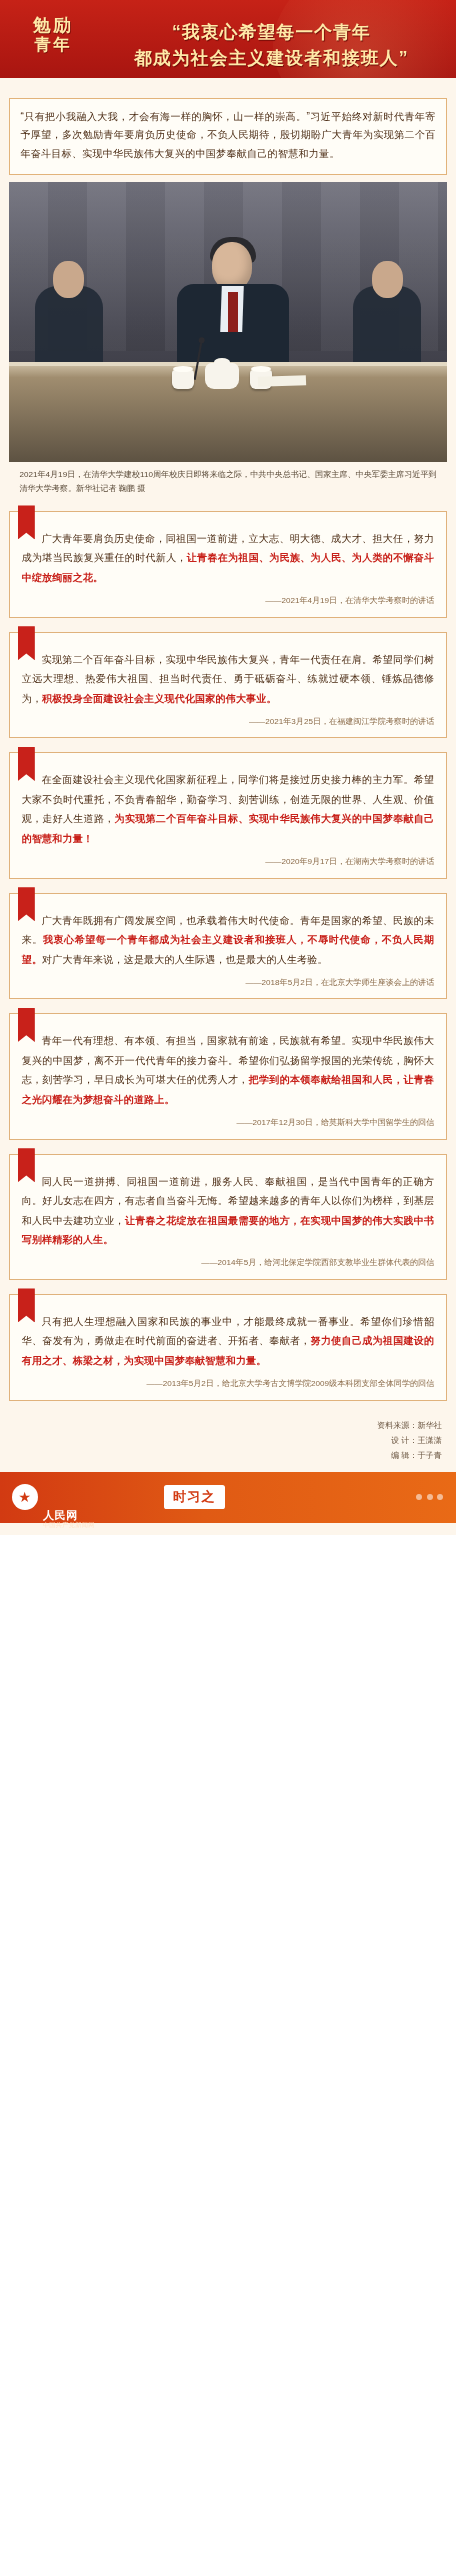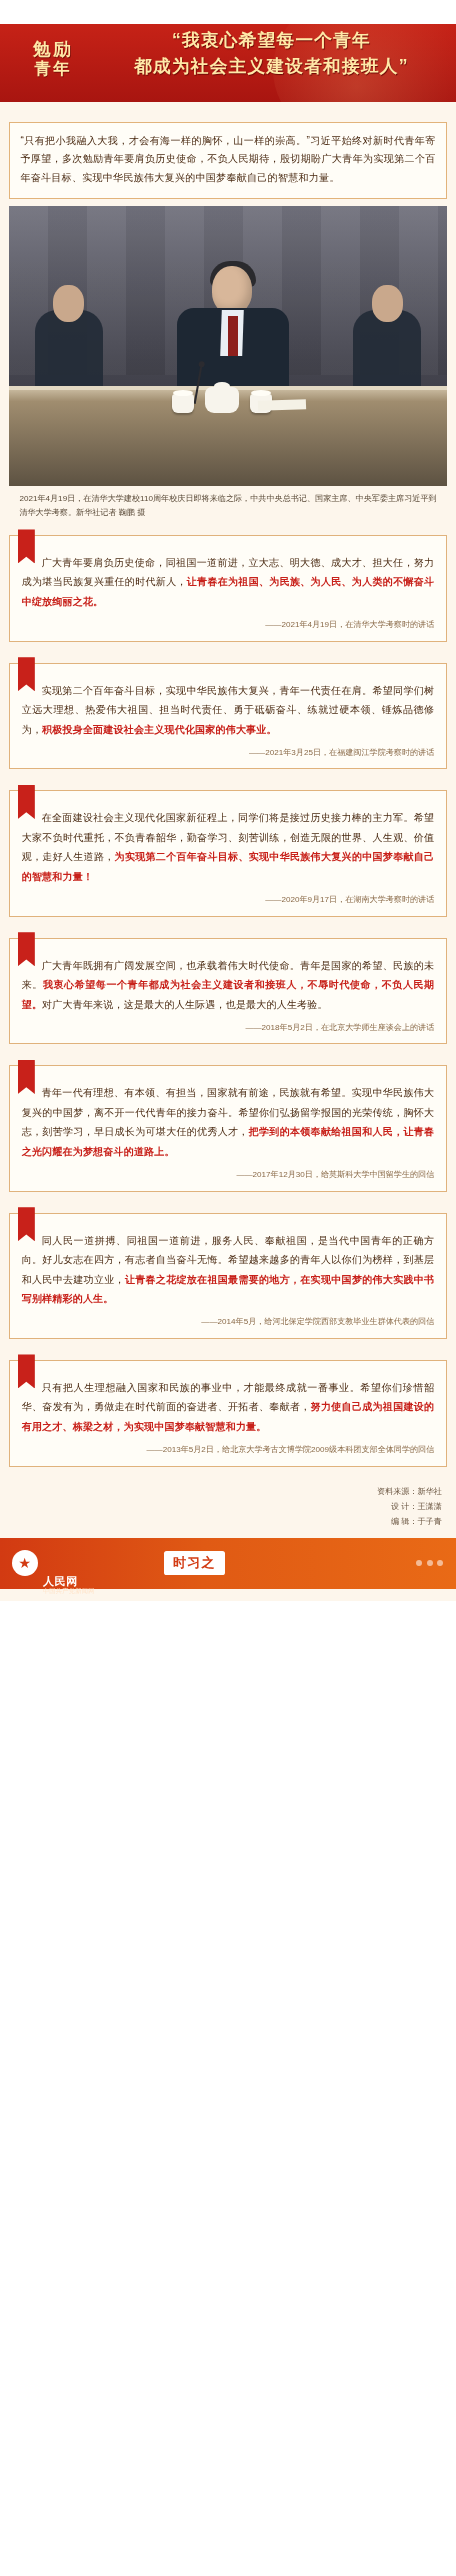--- a/index.html
+++ b/index.html
@@ -18,21 +18,20 @@
     background: #fdf6ec;
   }
 
   
   .header {
     position: relative;
     width: 456px;
     height: 78px;
     background: linear-gradient(180deg, #c62217 0%, #a81510 100%);
     overflow: hidden;
-    margin-top: 24px;
   }
   .header::after {
     content: "";
     position: absolute;
     right: -26px; top: -39px;
     width: 209px; height: 169px;
     border-radius: 50%;
     background: radial-gradient(circle at 40% 60%, rgba(255,180,120,0.22), rgba(255,120,60,0) 70%);
   }
   .brand {
@@ -47,21 +46,21 @@
     display: block;
     color: #ffe9a8;
     font-weight: bold;
     font-size: 17.6px;
     letter-spacing: 2.6px;
     text-shadow: 0.7px 1.3px 0 #7a0d08;
   }
   .brand-line2 { font-size: 16.3px; }
   .header-title {
     position: absolute;
-    left: 98px; top: 4px;
+    left: 98px; top: 20px;
     width: 347px;
     z-index: 3;
     text-align: center;
   }
   .header-title .ht-line {
     display: block;
     color: #ffe9a8;
     font-size: 17.6px;
     font-weight: bold;
     letter-spacing: 1.3px;
@@ -236,21 +235,21 @@
   }
 
   
   .cards {
     padding: 5.2px 9px 6.5px 9px;
   }
   .card {
     position: relative;
     border: 0.7px solid #e0b27c;
     background: #fffdf7;
-    margin-top: 21px;
+    margin-top: 14px;
     padding: 17px 11.7px 9px 11.7px;
   }
   .card:first-child { margin-top: 9px; }
   .ribbon {
     position: absolute;
     left: 7.8px; top: -6.5px;
     width: 17px; height: 34px;
     background: #c8211a;
     clip-path: polygon(0 0, 100% 0, 100% 100%, 50% 80%, 0 100%);
     box-shadow: 0.7px 0.7px 1.3px rgba(0,0,0,0.18);

